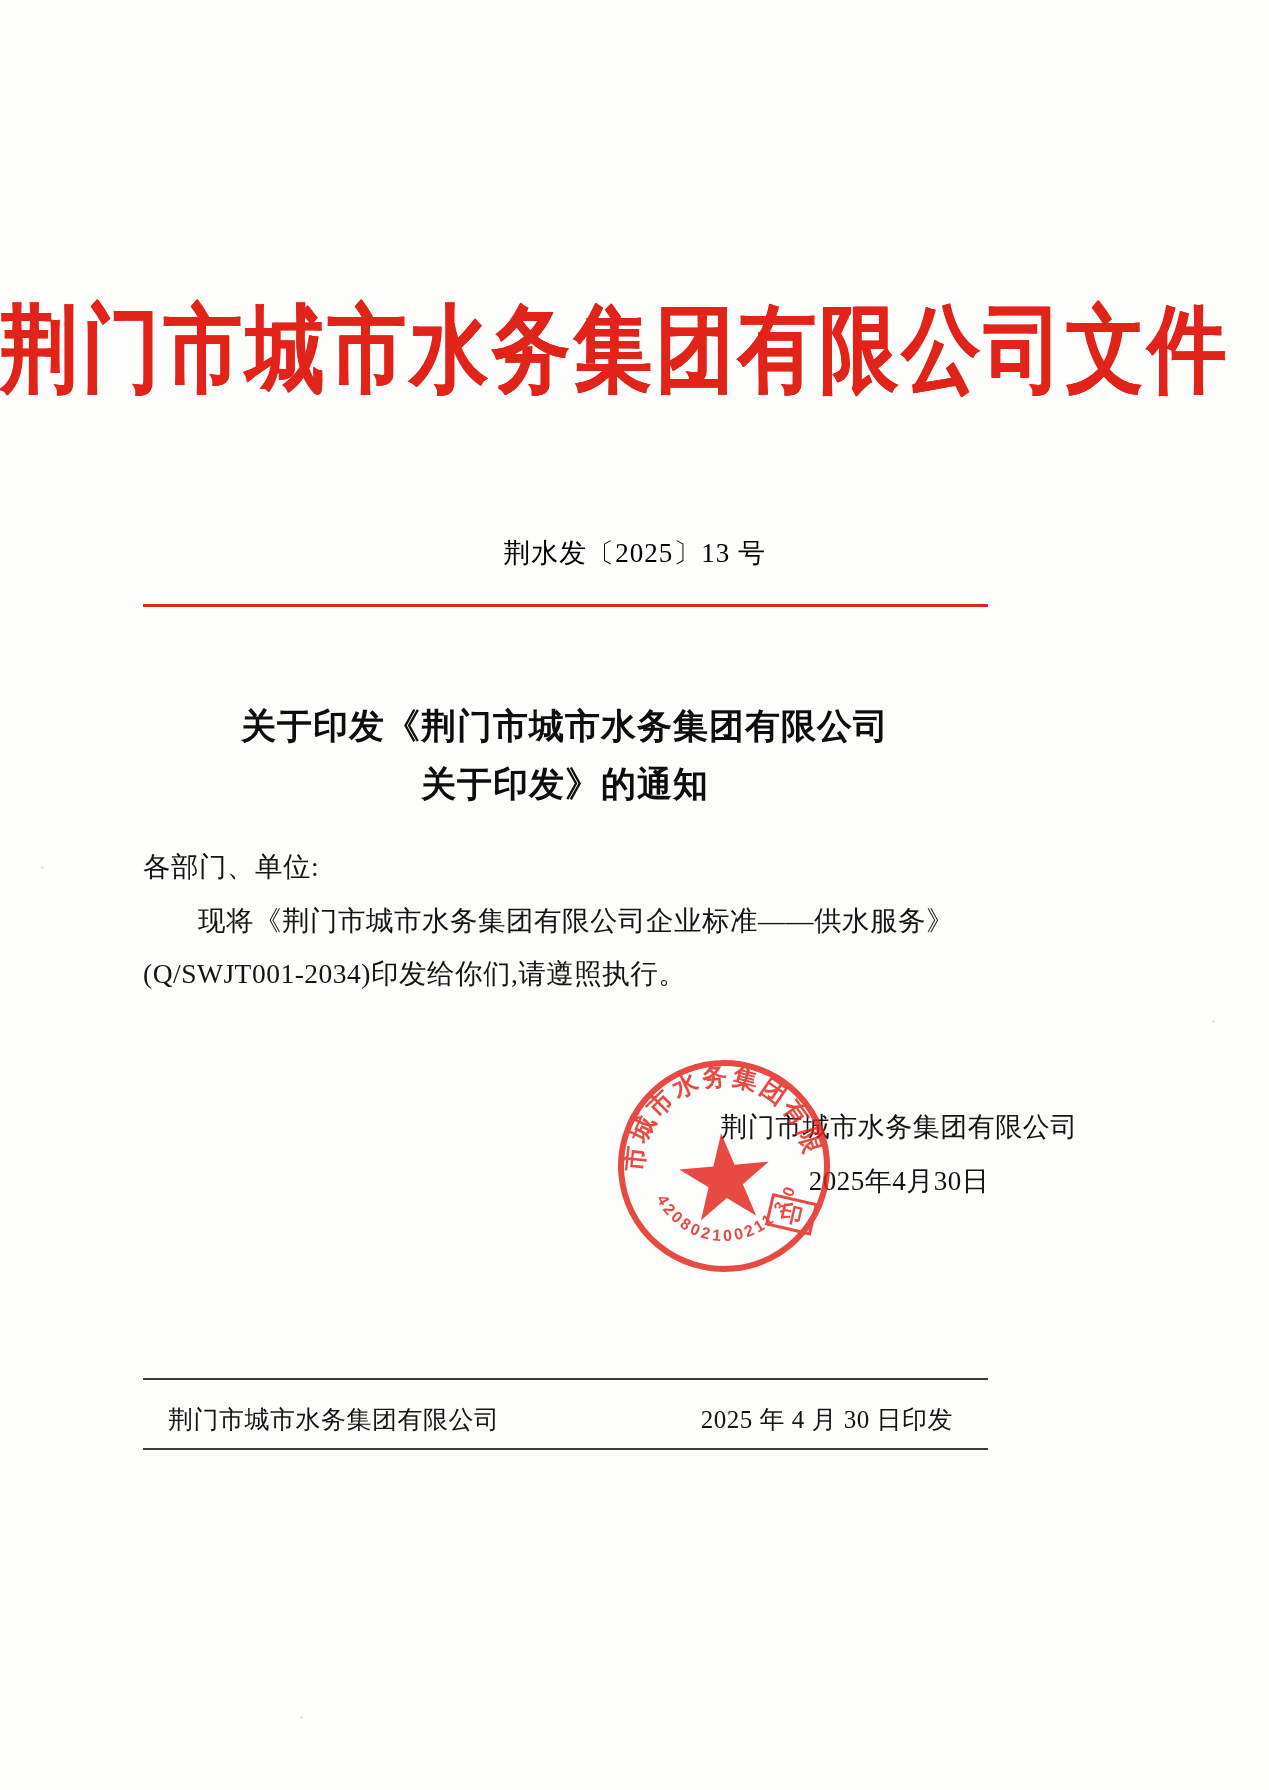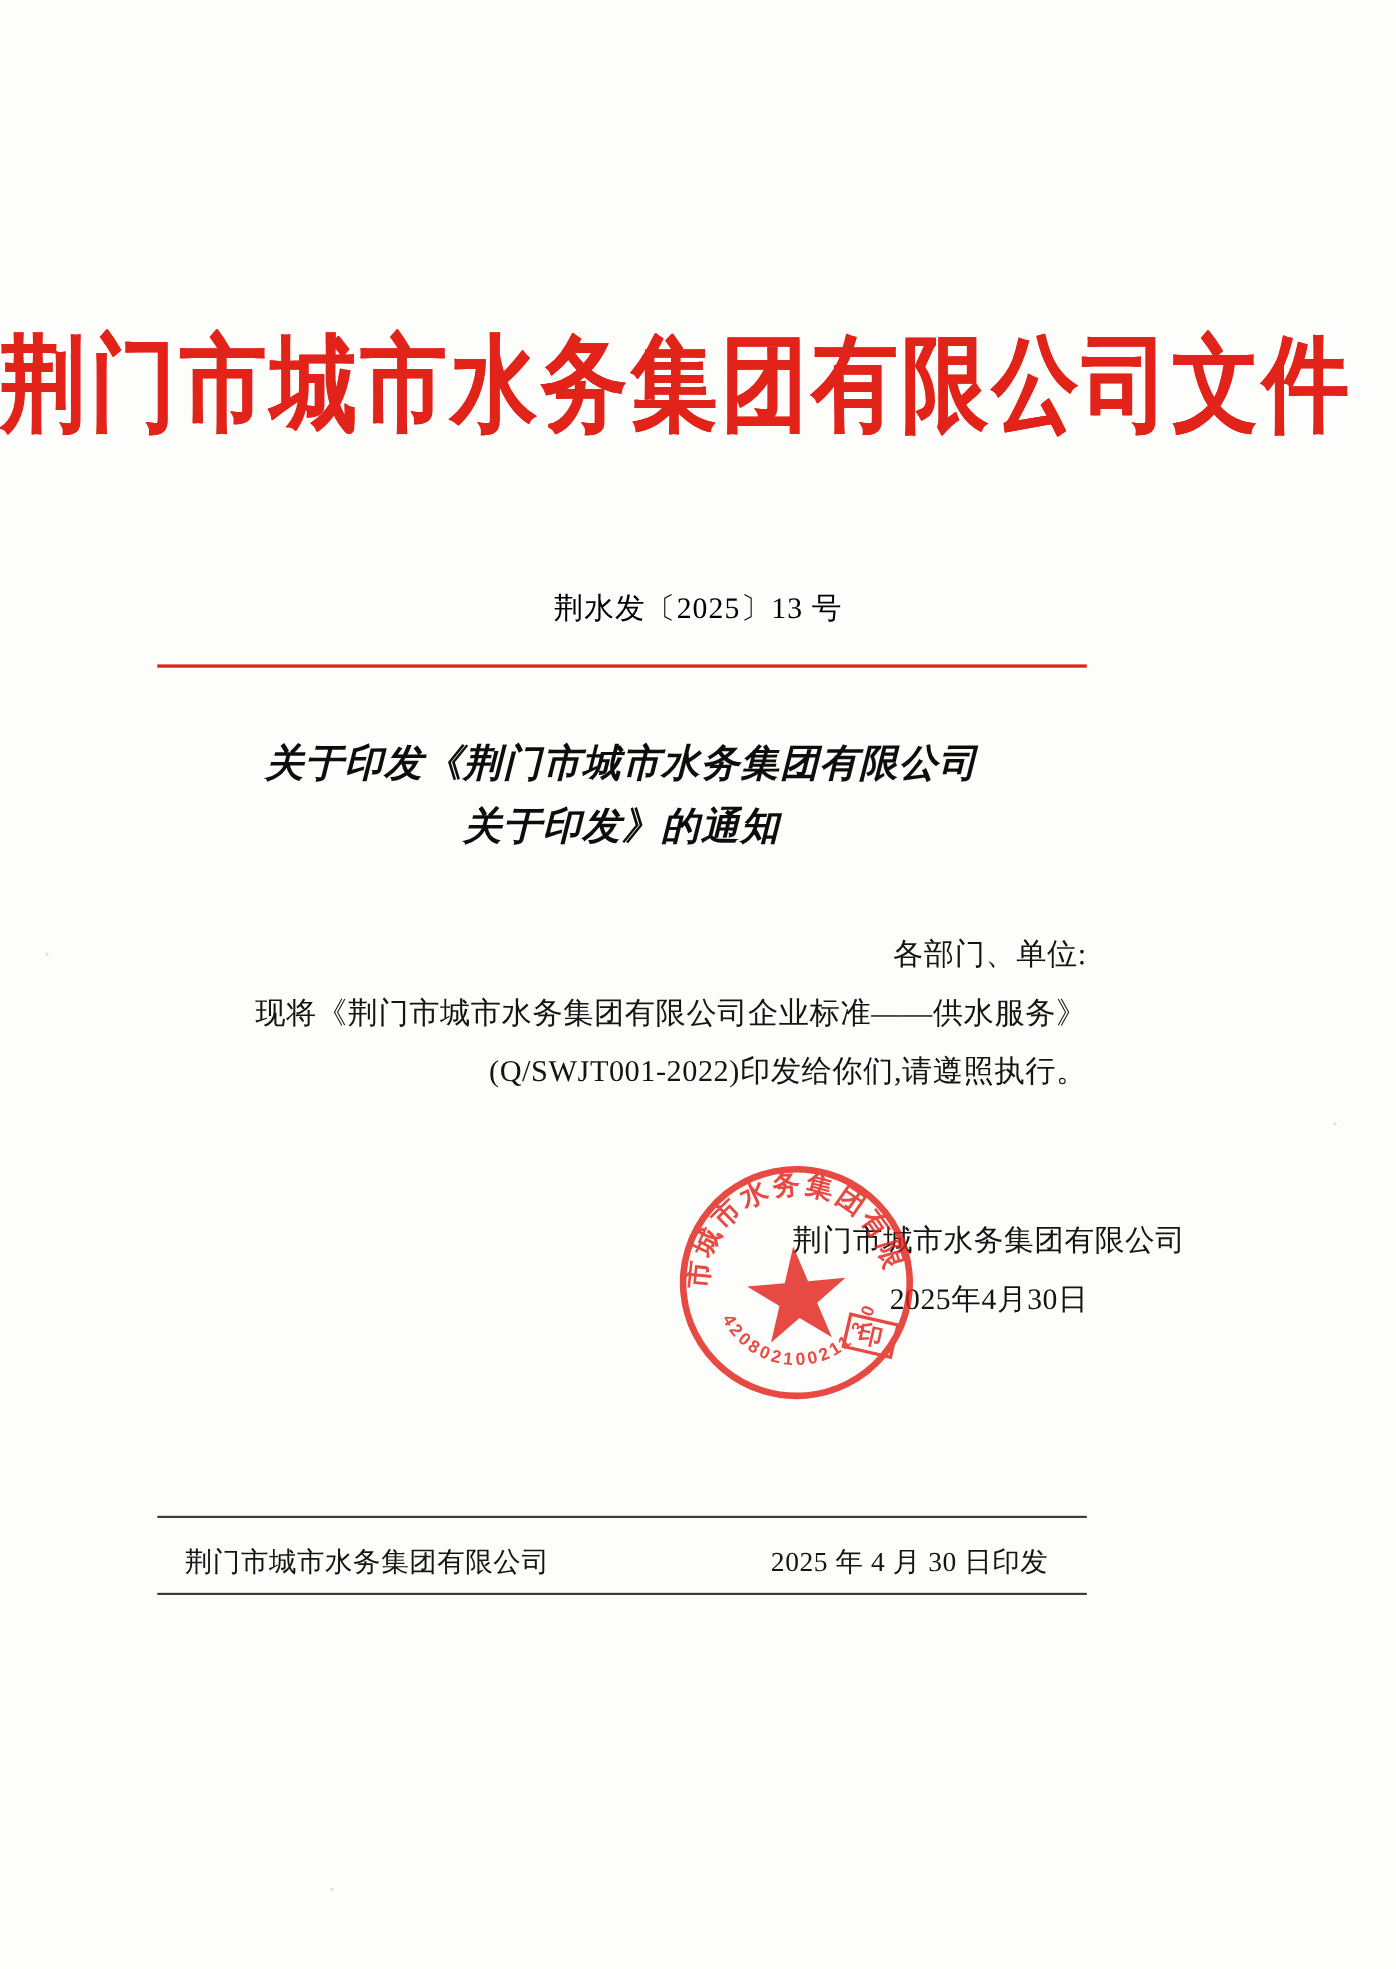--- a/index.html
+++ b/index.html
@@ -68,44 +68,42 @@
     width: 845px;
     top: 604px;
     height: 3px;
     background: #e2231a;
   }
 
   .doc-title {
     position: absolute;
     left: 170px;
     width: 790px;
-    top: 665px;
+    top: 697px;
     text-align: center;
     font-family: "Liberation Sans", "DejaVu Sans", sans-serif;
     font-weight: 700;
     font-size: 35px;
     line-height: 1.65;
     letter-spacing: 1px;
     color: #0d0d0d;
-    font-style: italic;
   }
 
   .body-block {
     position: absolute;
     left: 143px;
     width: 845px;
     top: 840px;
     font-size: 27.5px;
     line-height: 1.95;
     letter-spacing: 0.5px;
     color: #141414;
   }
   .body-block p {
     margin: 0;
-    text-align: right;
   }
   .indent2 {
     text-indent: 2em;
   }
 
   .signature {
     position: absolute;
     right: 160px;
     top: 1100px;
     text-align: center;
@@ -177,21 +175,21 @@
 
   <div class="red-rule"></div>
 
   <div class="doc-title">
     <div>关于印发《荆门市城市水务集团有限公司</div>
     <div>关于印发》的通知</div>
   </div>
 
   <div class="body-block">
     <p>各部门、单位:</p>
-    <p class="indent2">现将《荆门市城市水务集团有限公司企业标准——供水服务》(Q/SWJT001-2022)印发给你们,请遵照执行。</p>
+    <p class="indent2">现将《荆门市城市水务集团有限公司企业标准——供水服务》(Q/SWJT001-2034)印发给你们,请遵照执行。</p>
   </div>
 
   <div class="signature">
     <div>荆门市城市水务集团有限公司</div>
     <div>2025年4月30日</div>
   </div>
 
   <div class="seal">
     <svg width="222" height="222" viewBox="0 0 222 222" xmlns="http://www.w3.org/2000/svg">
       <defs>

